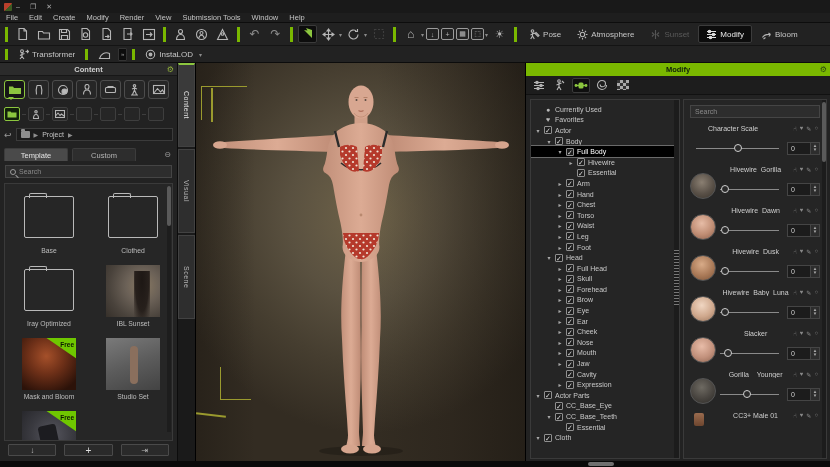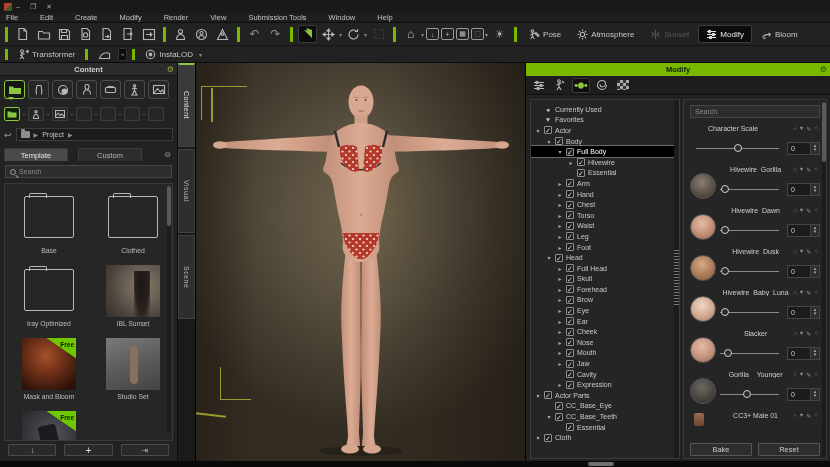--- a/index.html
+++ b/index.html
@@ -9,21 +9,21 @@
   .app { width:830px; height:467px; position:relative; background:#141414; }
 
   
   .titlebar { height:13px; background:#191919; display:flex; align-items:center; padding:0 4px; }
   .app-icon { width:8px; height:8px; margin-right:4px; background:linear-gradient(135deg,#b9402c 0 50%,#3e5a23 50% 100%); border-radius:1px; flex:0 0 auto;}
   .title-text { font-size:7.5px; color:#bdbdbd; flex:1; white-space:nowrap; }
   .win-controls { display:flex; gap:10px; font-size:7px; color:#aaa; padding-right:4px;}
   .win-controls span { cursor:default; }
 
   
-  .menubar { height:10px; background:#1e1e1e; display:flex; align-items:center; gap:22px; padding:0 6px; border-bottom:1px solid #0d0d0d;}
+  .menubar { height:10px; background:#1e1e1e; display:flex; align-items:center; gap:11px; padding:0 6px; border-bottom:1px solid #0d0d0d;}
   .menu-item { font-size:7.5px; color:#c3c3c3; white-space:nowrap; }
 
   
   .toolbar1 { height:23px; background:#222; display:flex; align-items:center; gap:2px; padding:0 2px; border-bottom:1px solid #141414;}
   .toolbar2 { height:17px; background:#222; display:flex; align-items:center; gap:2px; padding:0 2px; border-bottom:1px solid #0c0c0c;}
   .gsep { width:3px; height:15px; background:#7ab800; margin:0 3px; flex:0 0 auto;}
   .gsep2 { width:3px; height:11px; background:#7ab800; margin:0 3px; flex:0 0 auto;}
   .tbtn { min-width:19px; height:18px; display:flex; align-items:center; justify-content:center; color:#b5b5b5; font-size:11px; border-radius:2px; }
   .tbtn svg { display:block; }
   .tbtn.active { background:#0d0d0d; border:1px solid #3a3a3a; }
@@ -54,21 +54,21 @@
   .slot-row { display:flex; gap:2px; padding:6px 4px 2px 4px; align-items:center;}
   .slot { width:16px; height:14px; border:1px solid #3e3e3e; border-radius:2px; background:#262626; display:flex; align-items:center; justify-content:center; color:#9a9a9a;}
   .slot.active { border-color:#8cc63f; background:#11200a; color:#8cc63f;}
   .slot-link { width:4px; height:1px; background:#3e3e3e; }
   .crumb-row { display:flex; align-items:center; gap:4px; padding:5px 4px 3px 4px; }
   .back-ico { font-size:9px; color:#9a9a9a; }
   .crumb-box { flex:1; height:13px; background:#1c1c1c; border:1px solid #3b3b3b; display:flex; align-items:center; gap:4px; padding:0 4px; font-size:7px; color:#c3c3c3;}
   .fold-ico { width:9px; height:7px; background:#8f8f8f; border-radius:1px; position:relative; }
   .fold-ico::before { content:""; position:absolute; top:-2px; left:0; width:4px; height:2px; background:#8f8f8f; border-radius:1px 1px 0 0;}
   .crumb-sep { color:#8f8f8f; font-size:6px;}
-  .tab-row { display:flex; padding:4px 4px 0 4px; gap:10px; position:relative;}
+  .tab-row { display:flex; padding:4px 4px 0 4px; gap:4px; position:relative;}
   .ctab { width:64px; height:13px; font-size:7.5px; display:flex; align-items:center; justify-content:center; background:#2d2d2d; border:1px solid #3c3c3c; border-bottom:none; color:#b5b5b5; border-radius:2px 2px 0 0;}
   .ctab.active { background:#4a4a4a; color:#e4e4e4; }
   .collapse-ico { position:absolute; right:6px; bottom:2px; font-size:8px; color:#9a9a9a;}
   .search-row { padding:4px 5px 2px 5px; }
   .search-box { height:13px; background:#2d2d2d; border:1px solid #454545; display:flex; align-items:center; gap:3px; padding:0 4px;}
   .search-box input { background:transparent; border:none; outline:none; color:#bbb; font-size:7px; width:100%; font-family:inherit;}
   .search-box input::placeholder { color:#8a8a8a; }
   .mag { width:6px; height:6px; border:1px solid #9a9a9a; border-radius:50%; position:relative; flex:0 0 auto;}
   .mag::after { content:""; position:absolute; width:4px; height:1px; background:#9a9a9a; transform:rotate(45deg); left:4px; top:6px;}
   .grid-wrap { flex:1; margin:3px 4px 2px 4px; border:1px solid #3a3a3a; background:#262626; position:relative; overflow:hidden;}
@@ -941,24 +941,20 @@
          <span class="slabel">CC3+ Male 01</span>
          <span class="sicons">
                     <span>☝</span>
                     <span>♥</span>
                     <span>✎</span>
                     <span>○</span>
                   </span>
        </div>
      </div>
             </div>
-          <div class="brbtn-row">
-            <div class="brbtn">Bake</div>
-            <div class="brbtn">Reset</div>
-          </div>
           <div class="sp-scroll">
               <div class="sthumb2"></div>
             </div>
         </div>
       </div>
     </div>
   </div>
 
   <div class="bottom-strip">
     <div class="bottom-blob"></div>

